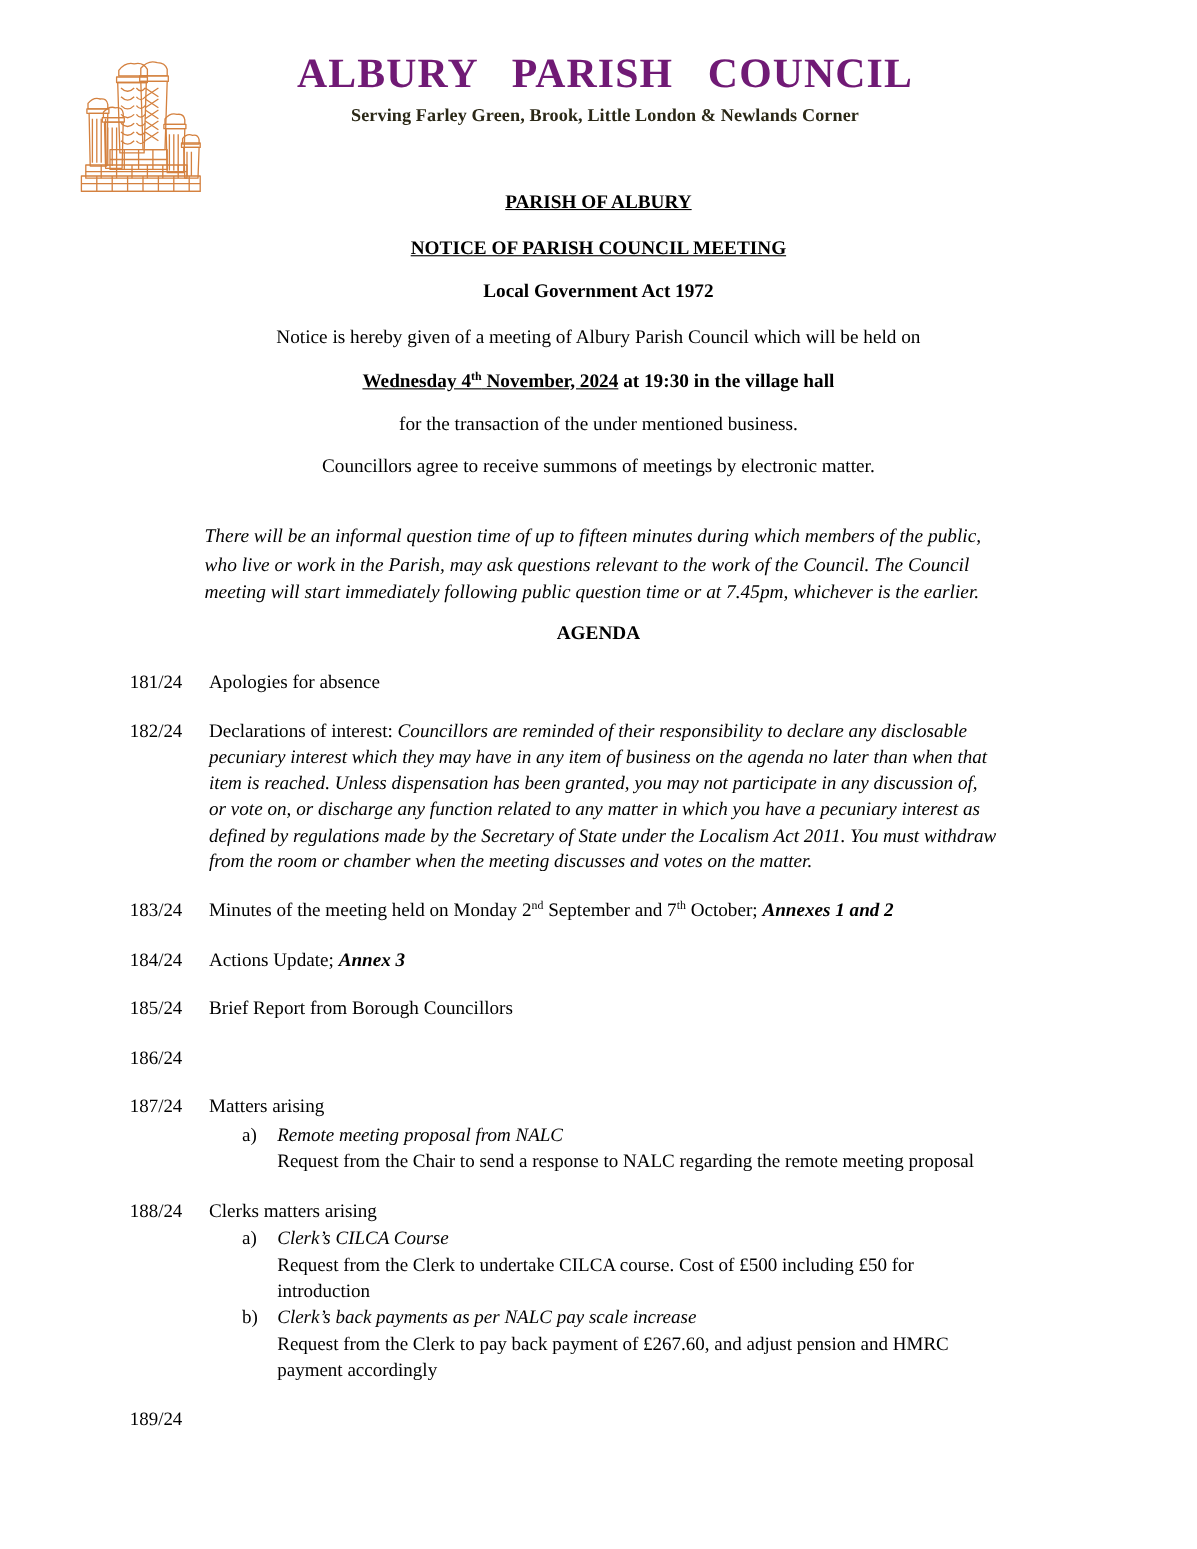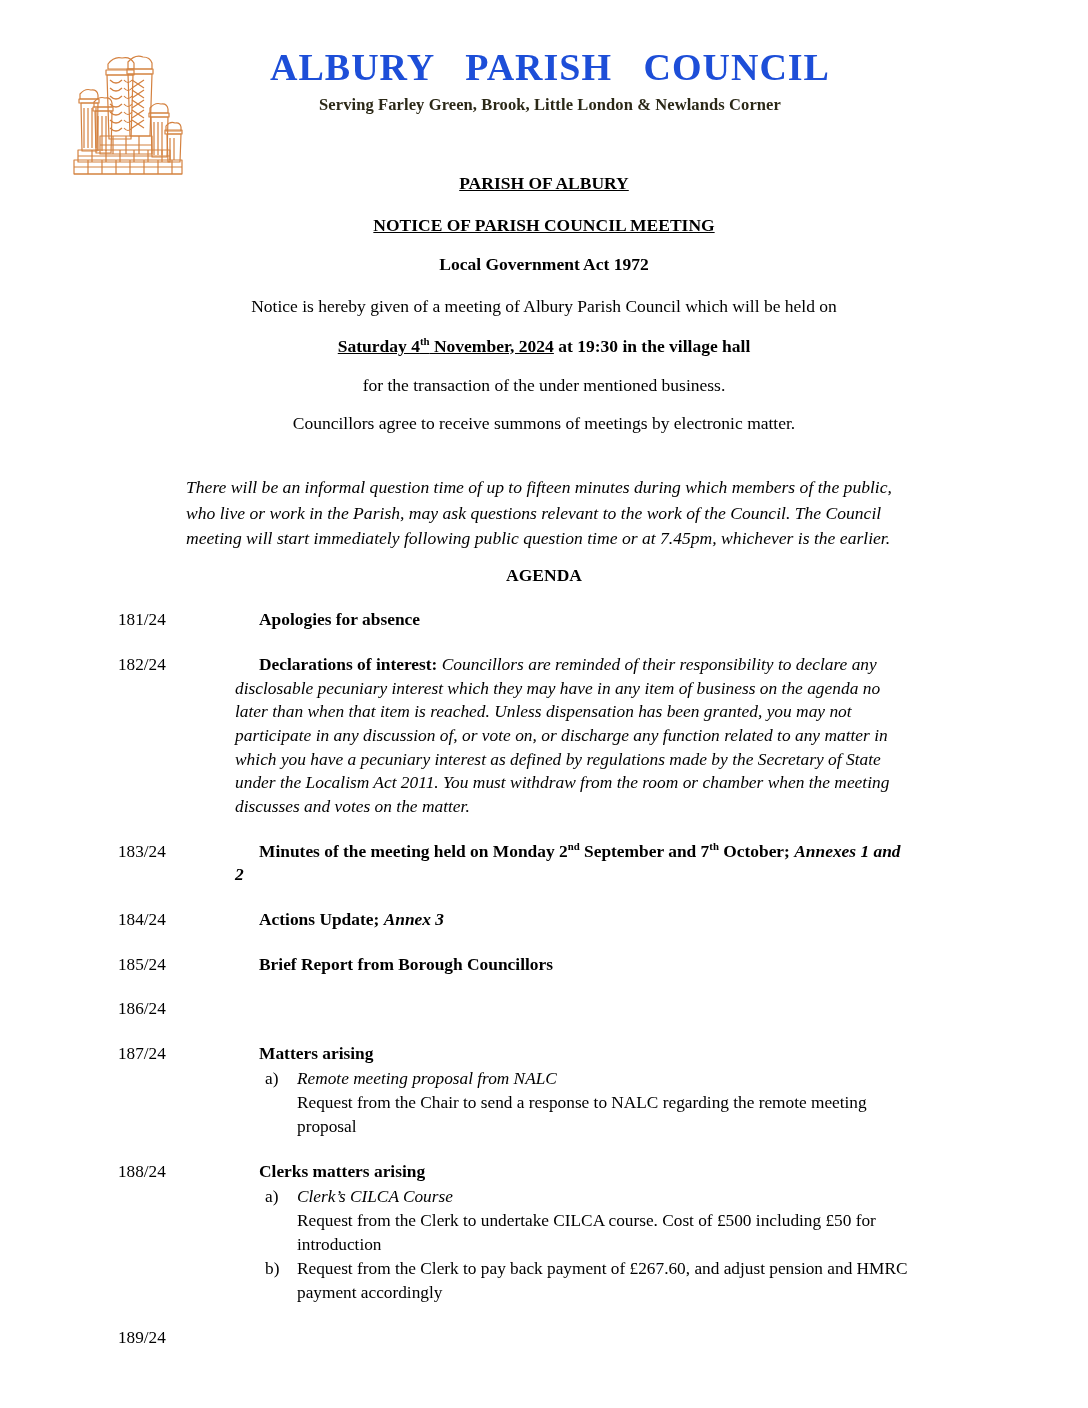--- a/index.html
+++ b/index.html
@@ -102,34 +102,33 @@
 
   .agenda-list {
     margin-top: 22px;
   }
   .agenda-item {
     display: flex;
     align-items: flex-start;
     margin-bottom: 21px;
     padding-left: 118px;
     padding-right: 190px;
-    gap: 45px;
   }
   .agenda-num {
     flex: 0 0 72px;
     font-size: 17.2px;
     line-height: 1.36;
   }
   .agenda-body {
     flex: 1 1 auto;
     font-size: 17.4px;
     line-height: 1.36;
     text-align: left;
   }
-  .agenda-title { font-weight: bold; margin-left: 24px; }
+  .agenda-title { font-weight: normal; }
   .agenda-desc-italic { font-style: italic; font-weight: normal; }
   .agenda-annex { font-style: italic; font-weight: bold; }
 
   
   .agenda-item.wide { padding-right: 180px; justify-content: space-between; }
 
   
   .subitems {
     margin-top: 2px;
     padding-left: 30px;
@@ -214,21 +213,21 @@
           <path d="M12 124 l108 0 l0 14 l-108 0 z"></path>
           <path d="M12 131 l108 0"></path>
           <path d="M26 124 l0 14 M40 124 l0 14 M54 124 l0 14 M68 124 l0 14 M82 124 l0 14 M96 124 l0 14 M110 124 l0 14"></path>
 
           <path d="M12 138 l108 0"></path>
         </g>
       </svg>
     </div>
 
     <div class="title-block">
-      <div class="council-title" style="color:#1d4ed8;">ALBURY   PARISH   COUNCIL</div>
+      <div class="council-title" style="color:#701a75;">ALBURY   PARISH   COUNCIL</div>
       <div class="council-subtitle">Serving Farley Green, Brook, Little London &amp; Newlands Corner</div>
     </div>
   </div>
 
   <div class="notice">
 
     <div class="line h-parish">PARISH OF ALBURY</div>
 
     <div class="gap-18"></div>
 
@@ -238,21 +237,21 @@
 
     <div class="line h-act">Local Government Act 1972</div>
 
     <div class="gap-18"></div>
 
     <div class="line p-plain">Notice is hereby given of a meeting of Albury Parish Council which will be held on</div>
 
     <div class="gap-16"></div>
 
     <div class="line p-date">
-      <span class="u"><span>Saturday 4</span><sup>th</sup><span> November, 2024</span></span><span> at 19:30 in the village hall</span>
+      <span class="u"><span>Wednesday 4</span><sup>th</sup><span> November, 2024</span></span><span> at 19:30 in the village hall</span>
     </div>
 
     <div class="gap-16"></div>
 
     <div class="line p-plain">for the transaction of the under mentioned business.</div>
 
     <div class="gap-14"></div>
 
     <div class="line p-plain">Councillors agree to receive summons of meetings by electronic matter.</div>
   </div>
@@ -326,20 +325,21 @@
           <div class="subitem">
             <div class="subitem-marker">a)</div>
             <div class="subitem-content">
               <div class="subitem-title">Clerk’s CILCA Course</div>
               <div class="subitem-desc">Request from the Clerk to undertake CILCA course. Cost of £500 including £50 for introduction</div>
             </div>
           </div>
           <div class="subitem">
             <div class="subitem-marker">b)</div>
             <div class="subitem-content">
+              <div class="subitem-title">Clerk’s back payments as per NALC pay scale increase</div>
               <div class="subitem-desc">Request from the Clerk to pay back payment of £267.60, and adjust pension and HMRC payment accordingly</div>
             </div>
           </div>
         </div>
       </div>
     </div>
 
     <div class="agenda-item">
       <div class="agenda-num">189/24</div>
     </div>

